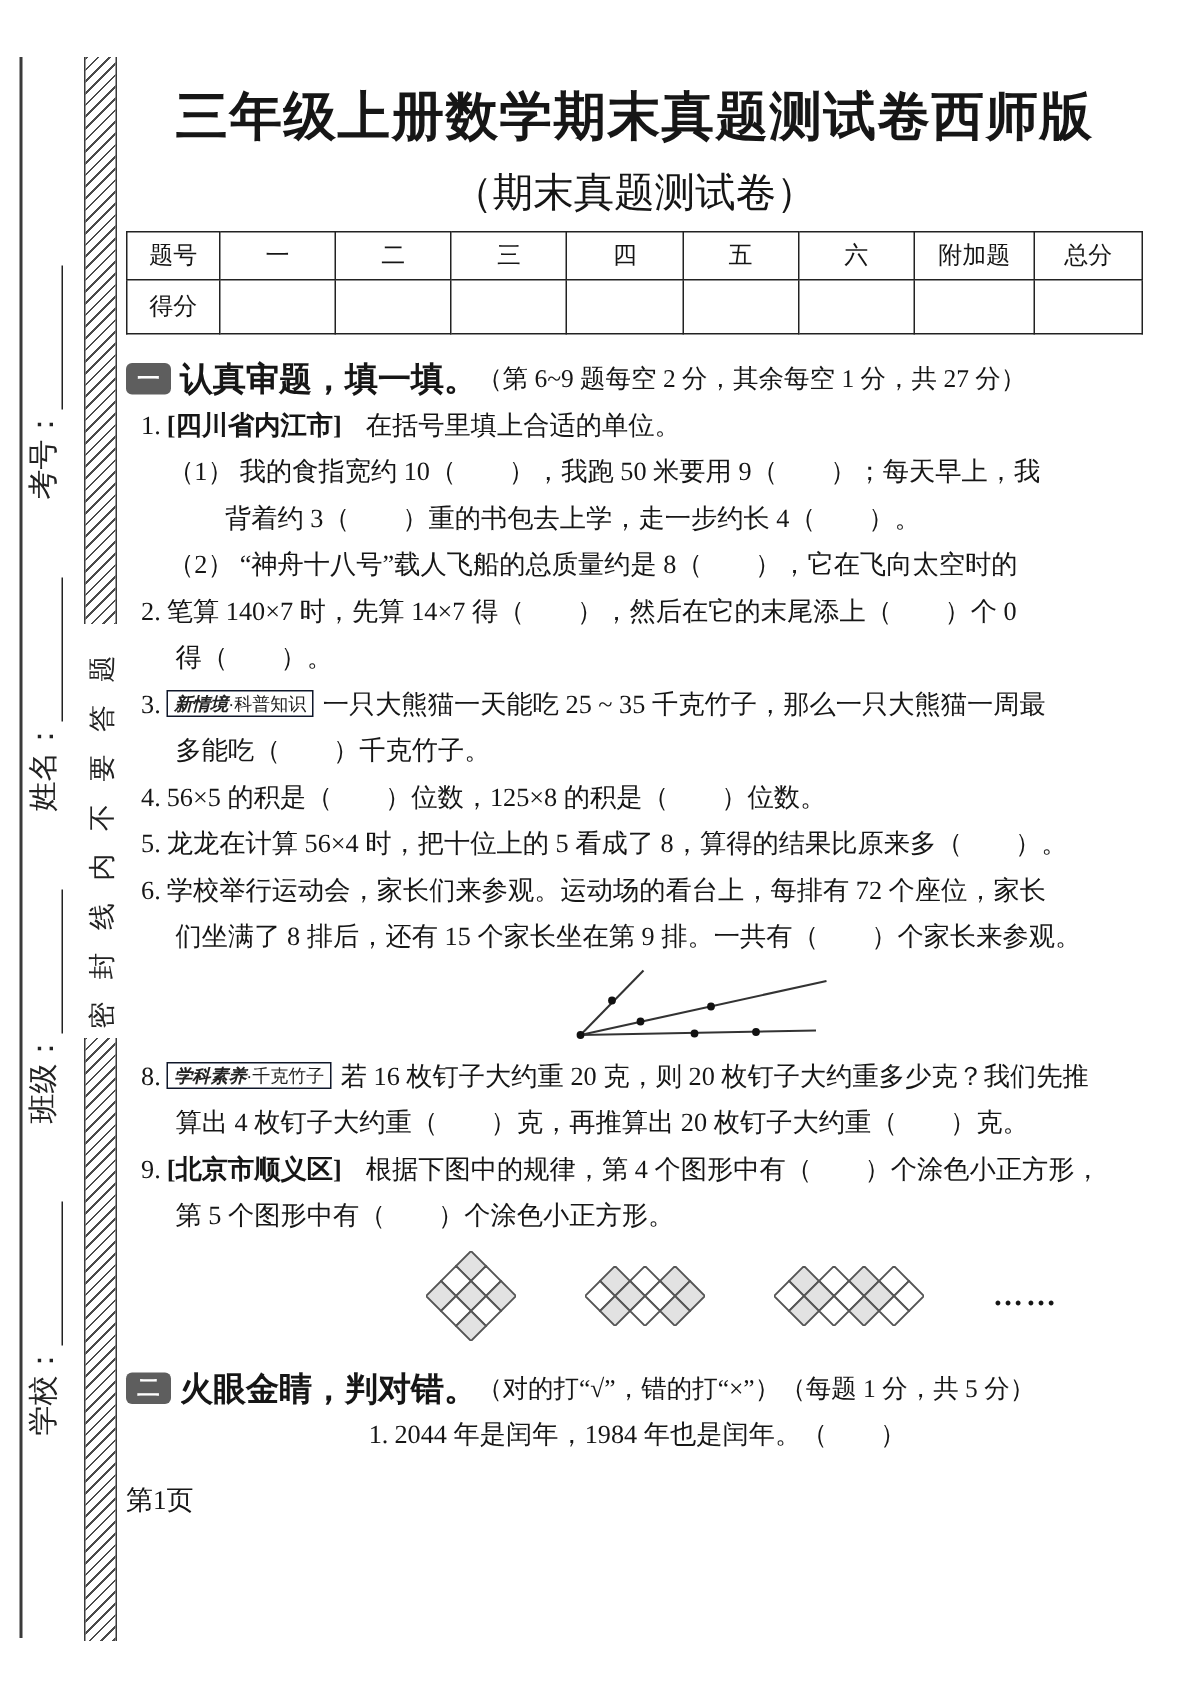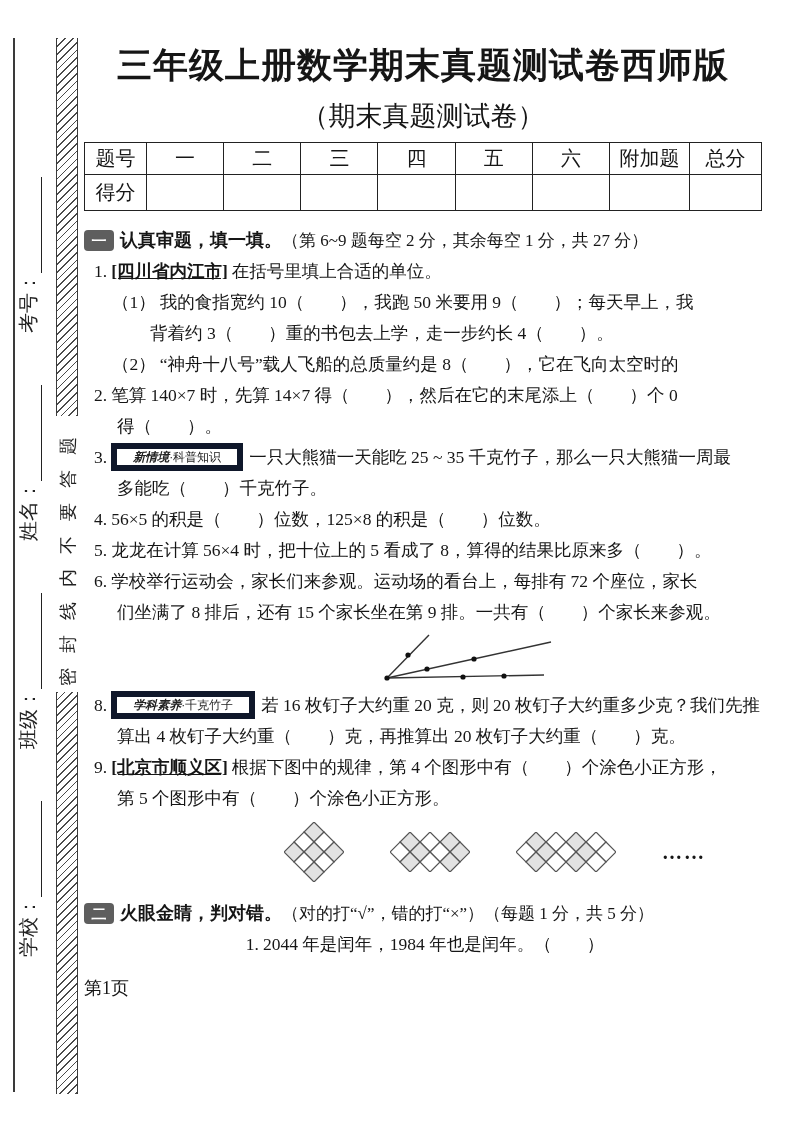--- a/index.html
+++ b/index.html
@@ -19,47 +19,47 @@
     font-size:18px;letter-spacing:15px;white-space:nowrap;background:#ffffff;
     padding:1px 6px;color:#222;font-family:"Liberation Serif","DejaVu Serif",serif;
   }
   .seal-labels{
     position:absolute;left:15px;top:957px;transform:rotate(-90deg);transform-origin:0 0;
     width:870px;white-space:nowrap;font-size:20px;color:#222;display:flex;align-items:flex-end;gap:52px;
   }
   .seal-unit{display:inline-flex;align-items:flex-end;}
   .seal-blank{display:inline-block;width:96px;height:18px;border-bottom:1.5px solid #222;}
   
-  .content{position:absolute;left:84px;top:0;width:678px;}
+  .content{position:absolute;left:84px;top:12px;width:678px;}
   .title{margin-top:44px;text-align:center;font-size:35px;font-weight:bold;letter-spacing:1px;line-height:44px;}
   .subtitle{margin-top:10px;text-align:center;font-size:27px;line-height:36px;}
   .meta{margin-top:12px;text-align:right;font-size:20px;line-height:26px;padding-right:2px;}
   .meta .gap{display:inline-block;width:26px;}
   table.score{margin-top:8px;border-collapse:collapse;width:100%;table-layout:fixed;}
-  table.score td{border:1.6px solid #222;text-align:center;font-size:20px;padding:0;}
+  table.score td{border:1.6px solid #222;text-align:center;font-size:16px;padding:0;}
   table.score tr.r1 td{height:31px;}
   table.score tr.r2 td{height:35px;}
   
   .sec-head{margin-top:14px;font-size:17.5px;line-height:31px;display:flex;align-items:center;}
   .sec-badge{
     flex:0 0 auto;width:30px;height:21px;background:#5e5e5e;color:#fff;border-radius:4px;
     text-align:center;line-height:21px;font-size:15px;font-weight:bold;margin-right:6px;
     font-family:"Liberation Sans","DejaVu Sans",sans-serif;
   }
-  .sec-title{font-weight:bold;font-size:18px;}
+  .sec-title{font-weight:bold;font-size:22px;}
   .sec-note{font-size:17px;}
   .q{font-size:17.5px;line-height:31px;}
   .ql1{padding-left:10px;}
   .ql2{padding-left:33px;}
   .qs1{padding-left:28px;}
   .qs2{padding-left:66px;}
   .qnum{margin-right:4px;}
-  .src-tag{font-weight:bold;margin-right:4px;text-decoration:underline;}
+  .src-tag{font-weight:bold;margin-right:16px;}
   .tag-box{
-    display:inline-block;border:6px solid #0f172a;padding:0 16px;margin-right:6px;line-height:16px;
+    display:inline-block;border:1px solid #0f172a;padding:0 4px;margin-right:6px;line-height:16px;
     font-size:12px;color:#222;vertical-align:2px;font-family:"Liberation Sans","DejaVu Sans",sans-serif;
   }
   .tag-box .tb{font-weight:bold;font-style:italic;}
   .fig-angle{margin:4px 0 2px 295px;height:56px;}
   .fig-patterns{margin:6px 0 2px 200px;display:flex;align-items:center;gap:46px;height:64px;}
   .fig-patterns .ellipsis{font-size:20px;font-weight:bold;letter-spacing:2px;}
   .judge-line{display:flex;justify-content:center;padding-right:6px;}
   .footer{margin-top:16px;text-align:left;font-size:18px;line-height:24px;}
 </style>
 </head>

